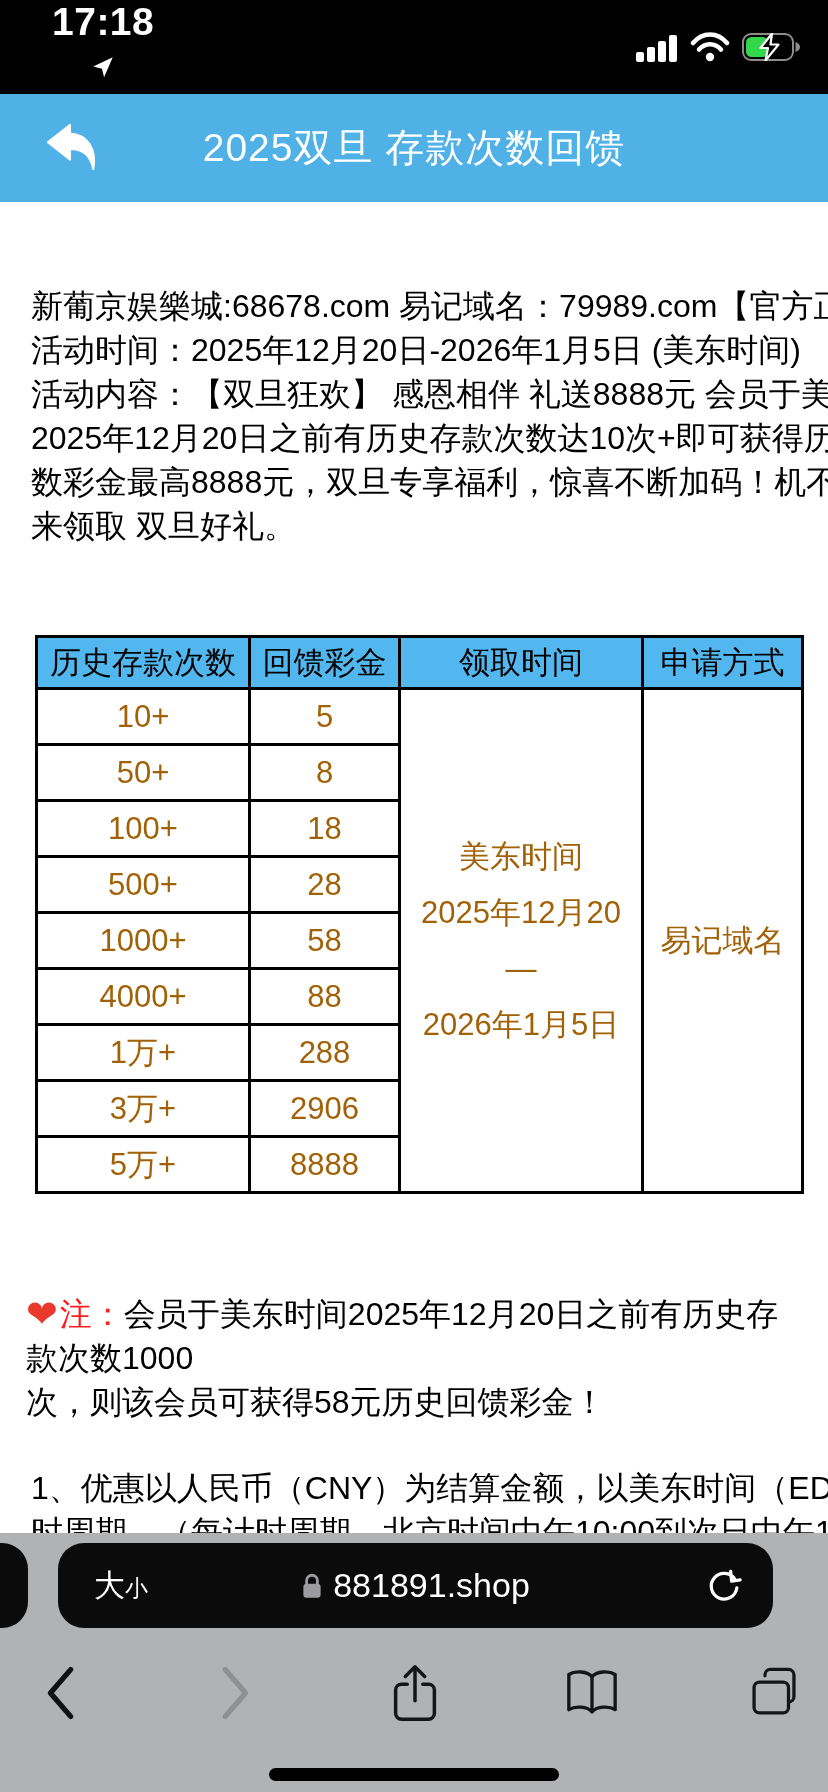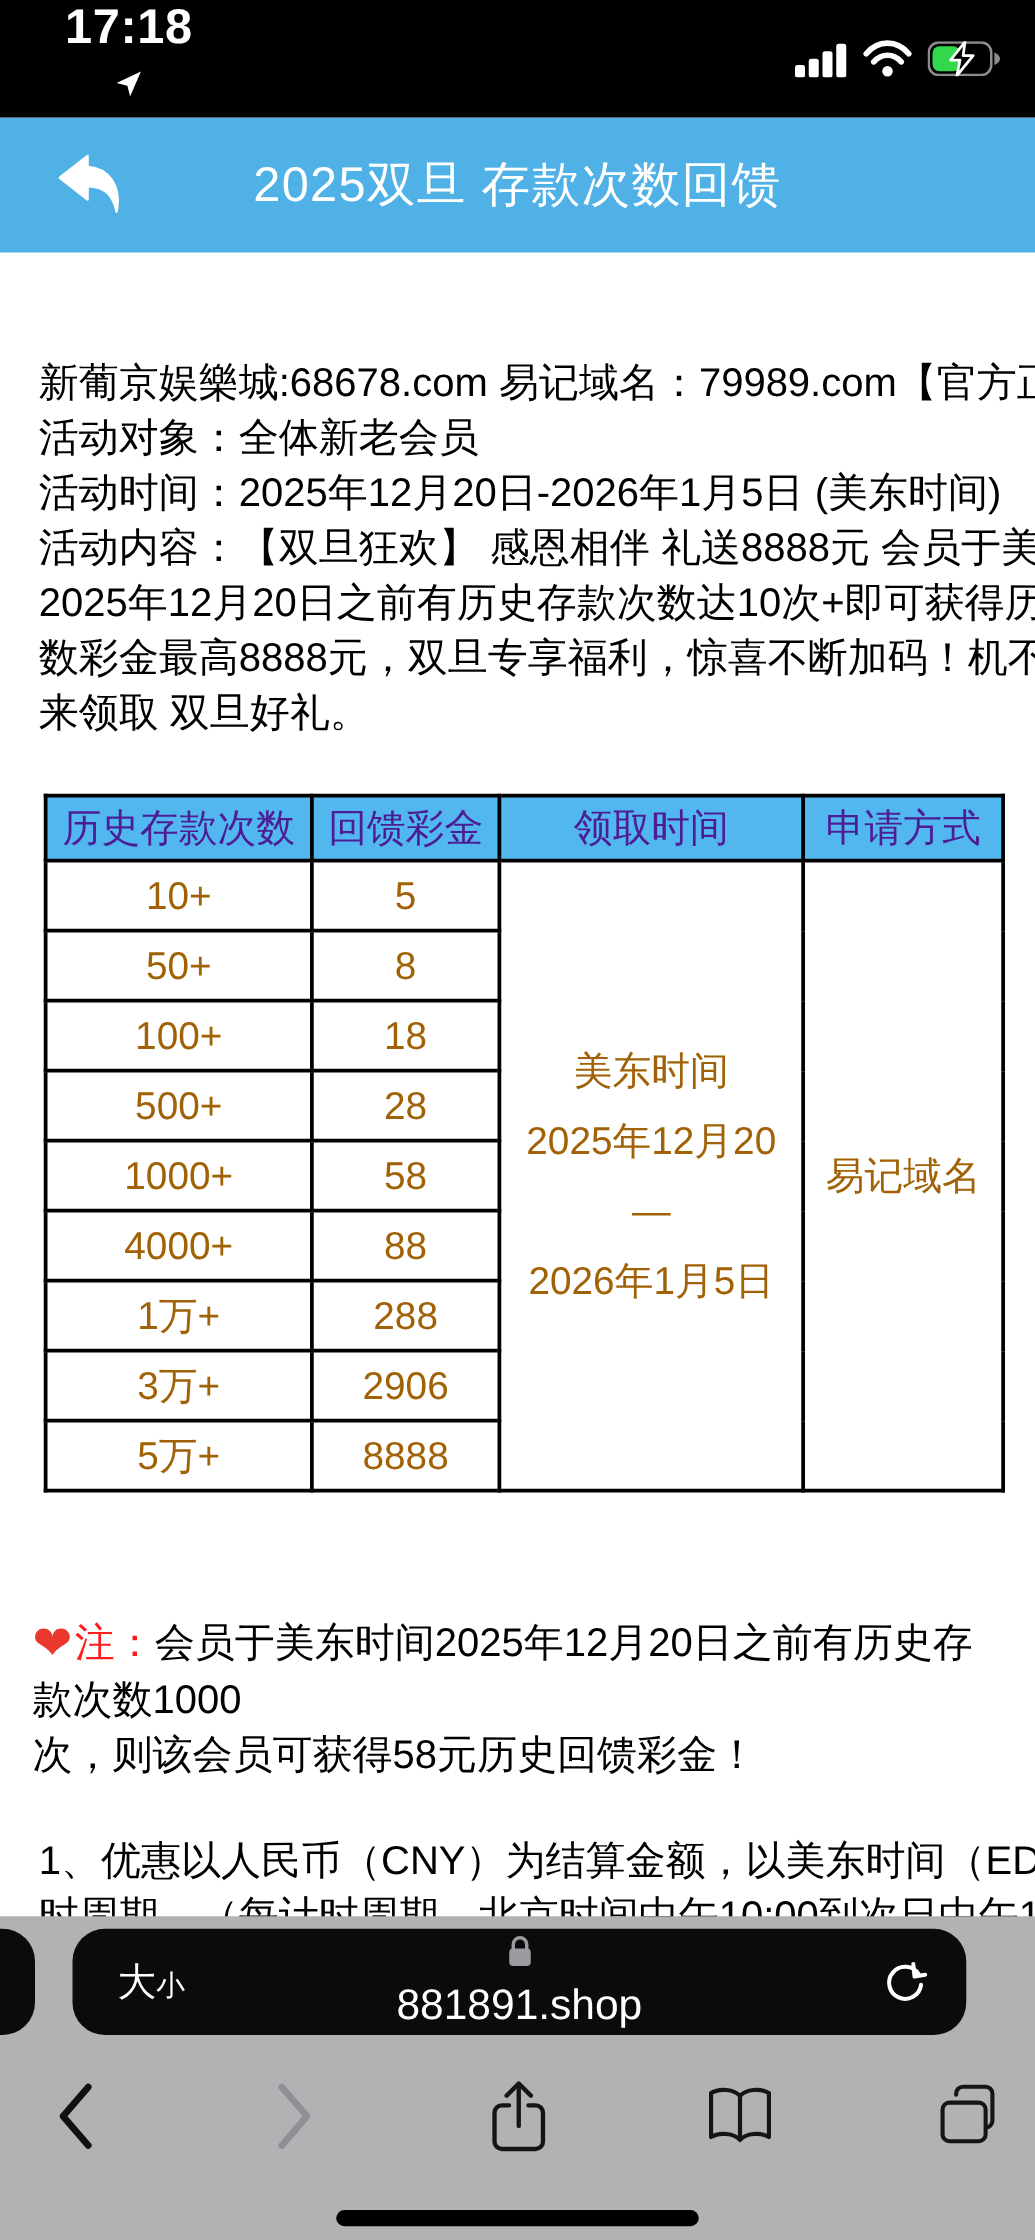--- a/index.html
+++ b/index.html
@@ -20,42 +20,42 @@
   .app-title { position:absolute; left:0; top:0; width:100%; height:108px; display:flex; align-items:center; justify-content:center;
                color:#fff; font-size:39px; font-weight:400; letter-spacing:1px; }
 
   
   .intro { position:absolute; left:31px; top:284px; right:20px; font-size:32px; line-height:44px; color:#000; }
   .intro div { white-space:nowrap; }
 
   
   .promo-table { position:absolute; left:35px; top:635px; border-collapse:collapse; table-layout:fixed; width:766px; }
   .promo-table th, .promo-table td { border:3px solid #000; text-align:center; vertical-align:middle; }
-  .promo-table th { background:#53B7EF; color:#4c1d95; font-weight:400; font-size:31px; height:52px; }
+  .promo-table th { background:#53B7EF; color:#000000; font-weight:400; font-size:31px; height:52px; }
   .promo-table td { font-size:31px; color:#a16207; height:56px; }
   .col-count { width:213px; } .col-bonus { width:150px; } .col-time { width:243px; } .col-apply { width:160px; }
   .claim-cell div { line-height:56px; }
 
   
   .note { position:absolute; left:26px; top:1292px; right:20px; font-size:32px; line-height:44px; color:#000; }
   .note .heart { color:#E8392C; font-size:38px; vertical-align:-2px; margin-right:2px; }
   .note .red { color:#FD1D1D; }
 
   
   .terms { position:absolute; left:31px; top:1466px; right:20px; font-size:32px; line-height:44px; color:#000; z-index:1; }
   .terms div { white-space:nowrap; }
 
   
   .browser-chrome { position:absolute; left:0; top:1533px; width:828px; height:259px; background:#B1B2B4; z-index:20; }
   .url-bar { position:absolute; left:58px; top:10px; width:715px; height:85px; background:#0B0B0B; border-radius:26px; }
   .tab-peek { position:absolute; left:-28px; top:10px; width:56px; height:85px; background:#0B0B0B; border-radius:26px; }
   .font-size-btn { position:absolute; left:36px; top:0; height:85px; display:flex; align-items:baseline; color:#fff; cursor:pointer; }
   .font-size-btn .big { font-size:31px; line-height:85px; }
   .font-size-btn .small { font-size:23px; line-height:85px; }
-  .url-center { position:absolute; left:0; top:0; width:100%; height:85px; display:flex; align-items:center; justify-content:center; gap:10px;flex-direction:column; }
+  .url-center { position:absolute; left:0; top:0; width:100%; height:85px; display:flex; align-items:center; justify-content:center; gap:10px; }
   .url-domain { color:#fff; font-size:34px; }
   .reload-btn { position:absolute; right:30px; top:0; height:85px; display:flex; align-items:center; cursor:pointer; }
 
   .tb-btn { position:absolute; top:128px; width:64px; height:64px; display:flex; align-items:center; justify-content:center; cursor:pointer; }
   .tb-back { left:28px; } .tb-fwd { left:204px; } .tb-share { left:383px; } .tb-book { left:560px; } .tb-tabs { left:742px; }
 
   .home-indicator { position:absolute; left:50%; transform:translateX(-50%); bottom:11px; width:290px; height:13px; border-radius:7px; background:#000; }
 </style>
 </head>
 <body>
@@ -94,21 +94,20 @@
     <div class="back-btn">
       <svg width="62" height="62" viewBox="0 0 64 64">
         <path d="M30 8 L7 26 L30 44 L30 33 C44 33 51 40 54 54 C58 32 47 18 30 17 Z" fill="#fff" stroke="#fff" stroke-width="2" stroke-linejoin="round"></path>
       </svg>
     </div>
     <div class="app-title">2025双旦 存款次数回馈</div>
   </div>
 
   <div class="intro">
     <div>新葡京娱樂城:68678.com  易记域名：79989.com【官方正版】</div>
-    <div>活动对象：全体新老会员</div>
     <div>活动时间：2025年12月20日-2026年1月5日 (美东时间)</div>
     <div>活动内容：【双旦狂欢】 感恩相伴 礼送8888元 会员于美东时间</div>
     <div>2025年12月20日之前有历史存款次数达10次+即可获得历史存款次</div>
     <div>数彩金最高8888元，双旦专享福利，惊喜不断加码！机不可失，速</div>
     <div>来领取 双旦好礼。</div>
   </div>
 
   <table class="promo-table">
     <tbody>
         <tr>

